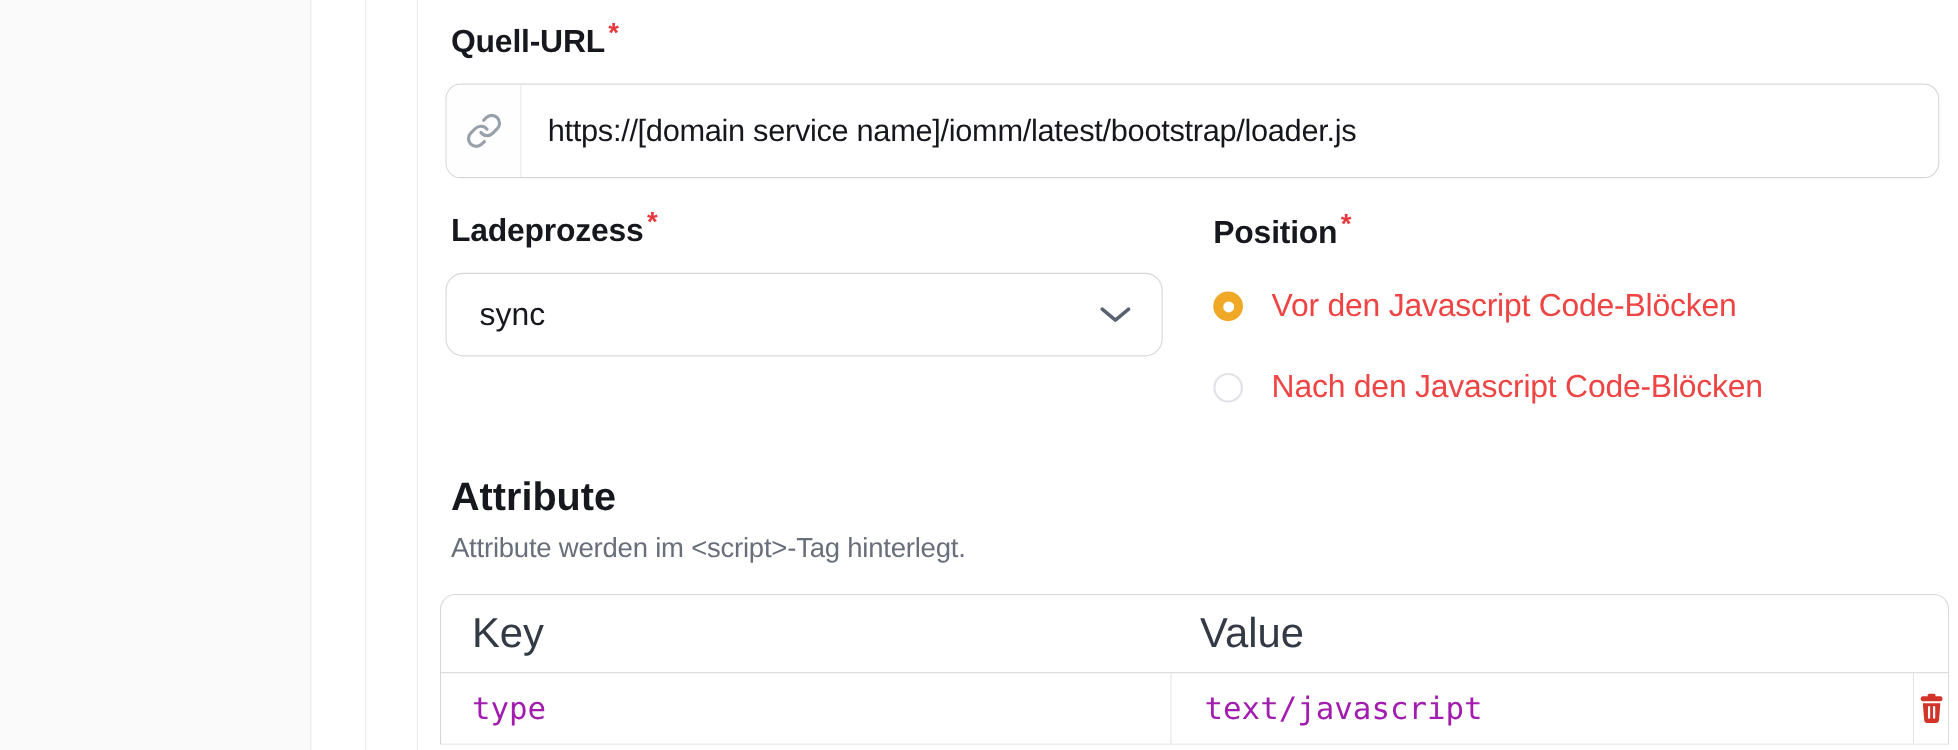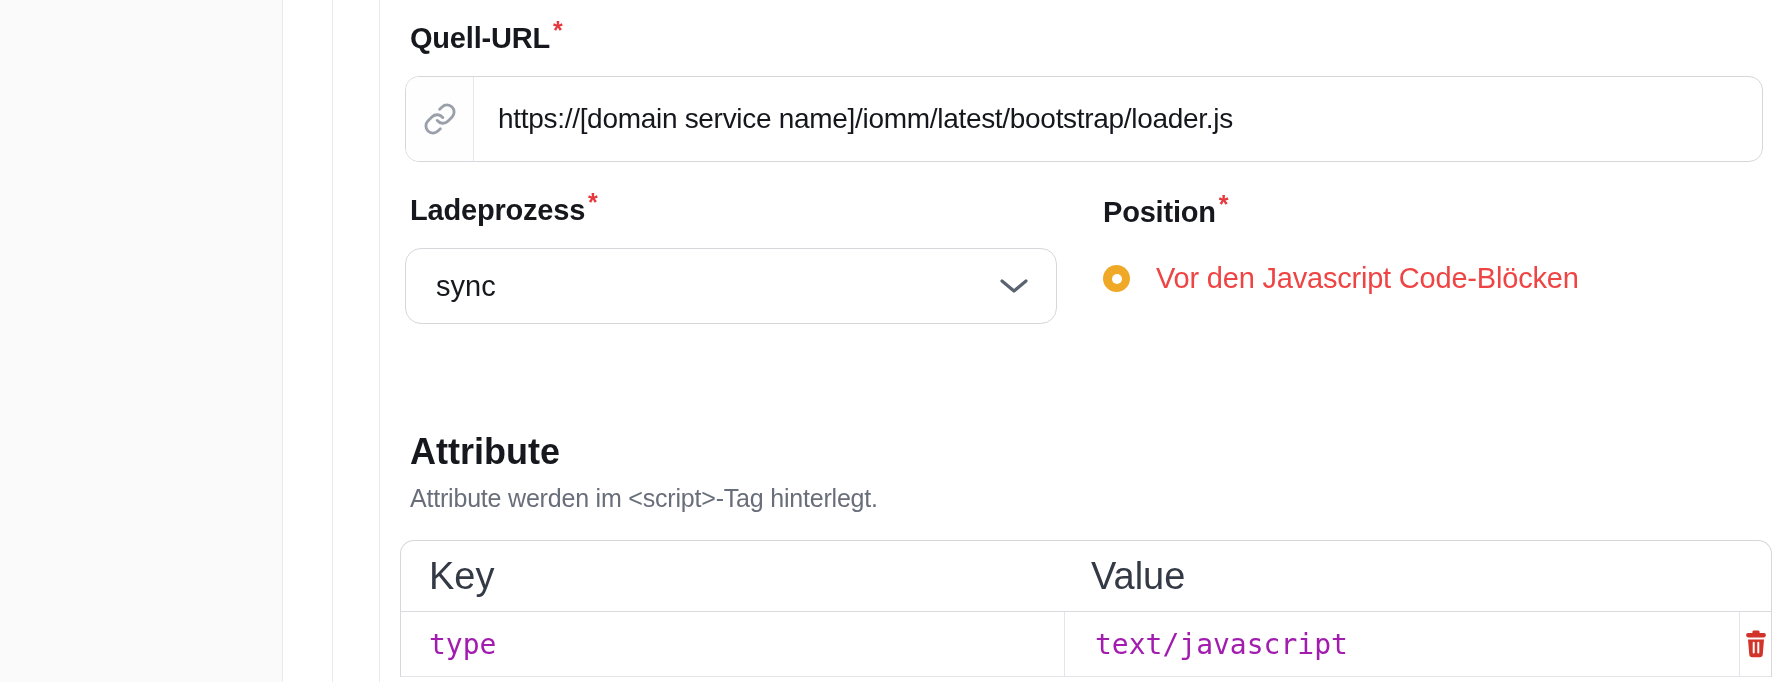--- a/index.html
+++ b/index.html
@@ -105,20 +105,24 @@
     </span>
   </div>
 
   <div class="field-label lbl-pos">
     <span>Position</span><span class="req">*</span>
   </div>
   <div class="radio-row one">
     <span class="radio-circle on"></span>
     <span class="radio-label">Vor den Javascript Code-Blöcken</span>
   </div>
+  <div class="radio-row two">
+    <span class="radio-circle off"></span>
+    <span class="radio-label">Nach den Javascript Code-Blöcken</span>
+  </div>
 
   <div class="attr-heading">Attribute</div>
   <div class="attr-desc">Attribute werden im &lt;script&gt;-Tag hinterlegt.</div>
 
   <div class="attr-table">
     <div class="thead">
       <span class="th th-key">Key</span>
       <span class="th th-value">Value</span>
     </div>
     <div class="tbody-row">

